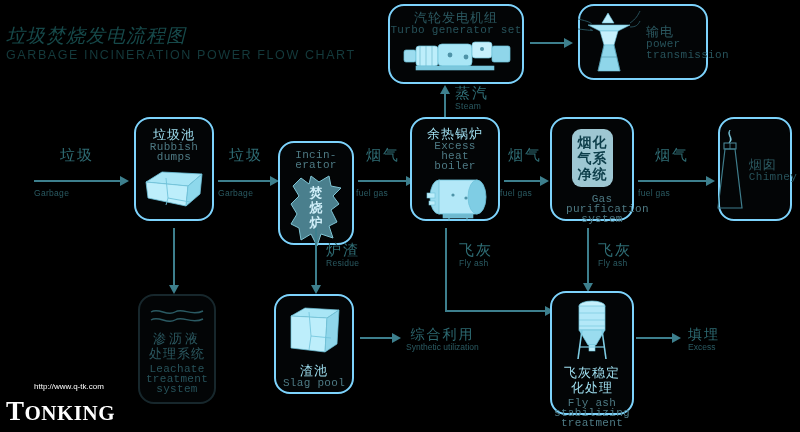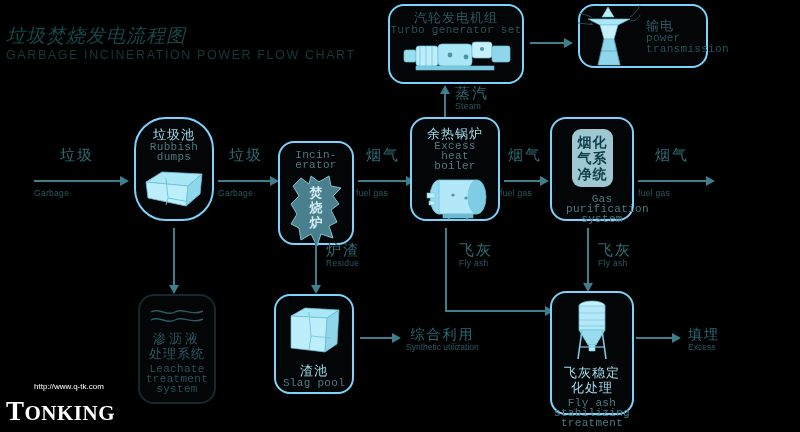--- a/index.html
+++ b/index.html
@@ -110,21 +110,21 @@
     <div class="shaft" style="left:0;top:4px;width:86px;height:2px;"></div>
     <div class="head right" style="left:86px;top:0;"></div>
   </div>
   <div class="alabel" style="left:34px;top:148px;width:86px;">
     <div class="cn">垃圾</div>
   </div>
   <div class="alabel" style="left:34px;top:188px;width:86px;">
     <div class="en" style="text-align:left;">Garbage</div>
   </div>
 
-  <div class="node" style="left:134px;top:117px;width:80px;height:104px;padding-top:8px;border-radius:32px;">
+  <div class="node" style="left:134px;top:117px;width:80px;height:104px;padding-top:8px;">
     <div class="node-cn">垃圾池</div>
     <div class="node-en">Rubbish dumps</div>
     <div class="art" style="margin-top:6px;">
       <svg width="64" height="44" viewBox="0 0 64 44">
         <polygon points="4,14 20,4 60,6 46,18" fill="#a9e6f6" stroke="#6fc3da" stroke-width=".8"></polygon>
         <polygon points="4,14 46,18 44,38 6,30" fill="#bdeefb" stroke="#6fc3da" stroke-width=".8"></polygon>
         <polygon points="46,18 60,6 58,26 44,38" fill="#8ed8ec" stroke="#6fc3da" stroke-width=".8"></polygon>
         <polyline points="24,10 26,30 48,34" fill="none" stroke="#6fc3da" stroke-width=".9"></polyline>
         <polyline points="26,30 24,37" fill="none" stroke="#6fc3da" stroke-width=".9"></polyline>
       </svg>
@@ -261,20 +261,36 @@
 
   <div class="arrow" style="left:583px;top:228px;width:10px;height:64px;">
     <div class="shaft" style="left:4px;top:0;width:2px;height:55px;"></div>
     <div class="head down" style="left:0;top:55px;"></div>
   </div>
   <div class="alabel" style="left:598px;top:243px;">
     <div class="cn" style="text-align:left;">飞灰</div>
     <div class="en" style="text-align:left;">Fly ash</div>
   </div>
 
+  <div class="node" style="left:718px;top:117px;width:74px;height:104px;justify-content:center;">
+    <div style="display:flex;align-items:center;justify-content:center;width:100%;">
+      <div class="art">
+        <svg width="34" height="86" viewBox="0 0 34 86">
+          <path d="M17 4 C13 9, 20 11, 16 17 C22 13, 14 9, 17 4 Z" fill="#b9ecfa" stroke="#6fc3da" stroke-width=".7"></path>
+          <rect x="11" y="17" width="12" height="6" fill="none" stroke="#4e8f9f" stroke-width="1"></rect>
+          <line x1="17" y1="17" x2="17" y2="23" stroke="#4e8f9f" stroke-width=".8"></line>
+          <polygon points="12,23 22,23 29,82 5,82" fill="none" stroke="#3f7d8c" stroke-width="1.2"></polygon>
+        </svg>
+      </div>
+      <div style="margin-left:2px;">
+        <div class="node-cn dimtext" style="text-align:left;">烟囱</div>
+        <div class="node-en dimtext" style="text-align:left;">Chimney</div>
+      </div>
+    </div>
+  </div>
 
   <div class="node" style="left:388px;top:4px;width:136px;height:80px;padding-top:4px;">
     <div class="node-cn dimtext">汽轮发电机组</div>
     <div class="node-en dimtext">Turbo generator set</div>
     <div class="art" style="margin-top:2px;">
       <svg width="116" height="36" viewBox="0 0 116 36">
         <rect x="6" y="13" width="12" height="12" rx="2" fill="#9cdcef" stroke="#6fc3da" stroke-width=".7"></rect>
         <rect x="18" y="9" width="22" height="20" rx="3" fill="#bdeefb" stroke="#6fc3da" stroke-width=".7"></rect>
         <rect x="40" y="7" width="34" height="22" rx="4" fill="#a9e6f6" stroke="#6fc3da" stroke-width=".7"></rect>
         <rect x="74" y="5" width="20" height="16" rx="3" fill="#c6f0fc" stroke="#6fc3da" stroke-width=".7"></rect>
@@ -288,21 +304,21 @@
         <rect x="18" y="29" width="78" height="4" fill="#7cc8dd" stroke="#6fc3da" stroke-width=".6"></rect>
       </svg>
     </div>
   </div>
 
   <div class="arrow" style="left:530px;top:38px;width:44px;height:10px;">
     <div class="shaft" style="left:0;top:4px;width:34px;height:2px;"></div>
     <div class="head right" style="left:34px;top:0;"></div>
   </div>
 
-  <div class="node" style="left:578px;top:4px;width:130px;height:64px;justify-content:center;">
+  <div class="node" style="left:578px;top:4px;width:130px;height:76px;justify-content:center;">
     <div style="display:flex;align-items:center;justify-content:center;width:100%;">
       <div class="art">
         <svg width="62" height="66" viewBox="0 0 62 66">
           <polygon points="30,4 24,14 36,14" fill="#bdeefb" stroke="#6fc3da" stroke-width=".6"></polygon>
           <polygon points="10,16 52,16 40,22 22,22" fill="#a9e6f6" stroke="#6fc3da" stroke-width=".6"></polygon>
           <polygon points="22,22 40,22 36,36 26,36" fill="#c6f0fc" stroke="#6fc3da" stroke-width=".6"></polygon>
           <polygon points="26,36 36,36 42,62 20,62" fill="#8fd6ea" stroke="#6fc3da" stroke-width=".6"></polygon>
           <line x1="20" y1="62" x2="26" y2="36" stroke="#4e93a8" stroke-width=".6"></line>
           <line x1="42" y1="62" x2="36" y2="36" stroke="#4e93a8" stroke-width=".6"></line>
           <line x1="24" y1="48" x2="38" y2="48" stroke="#4e93a8" stroke-width=".6"></line>

